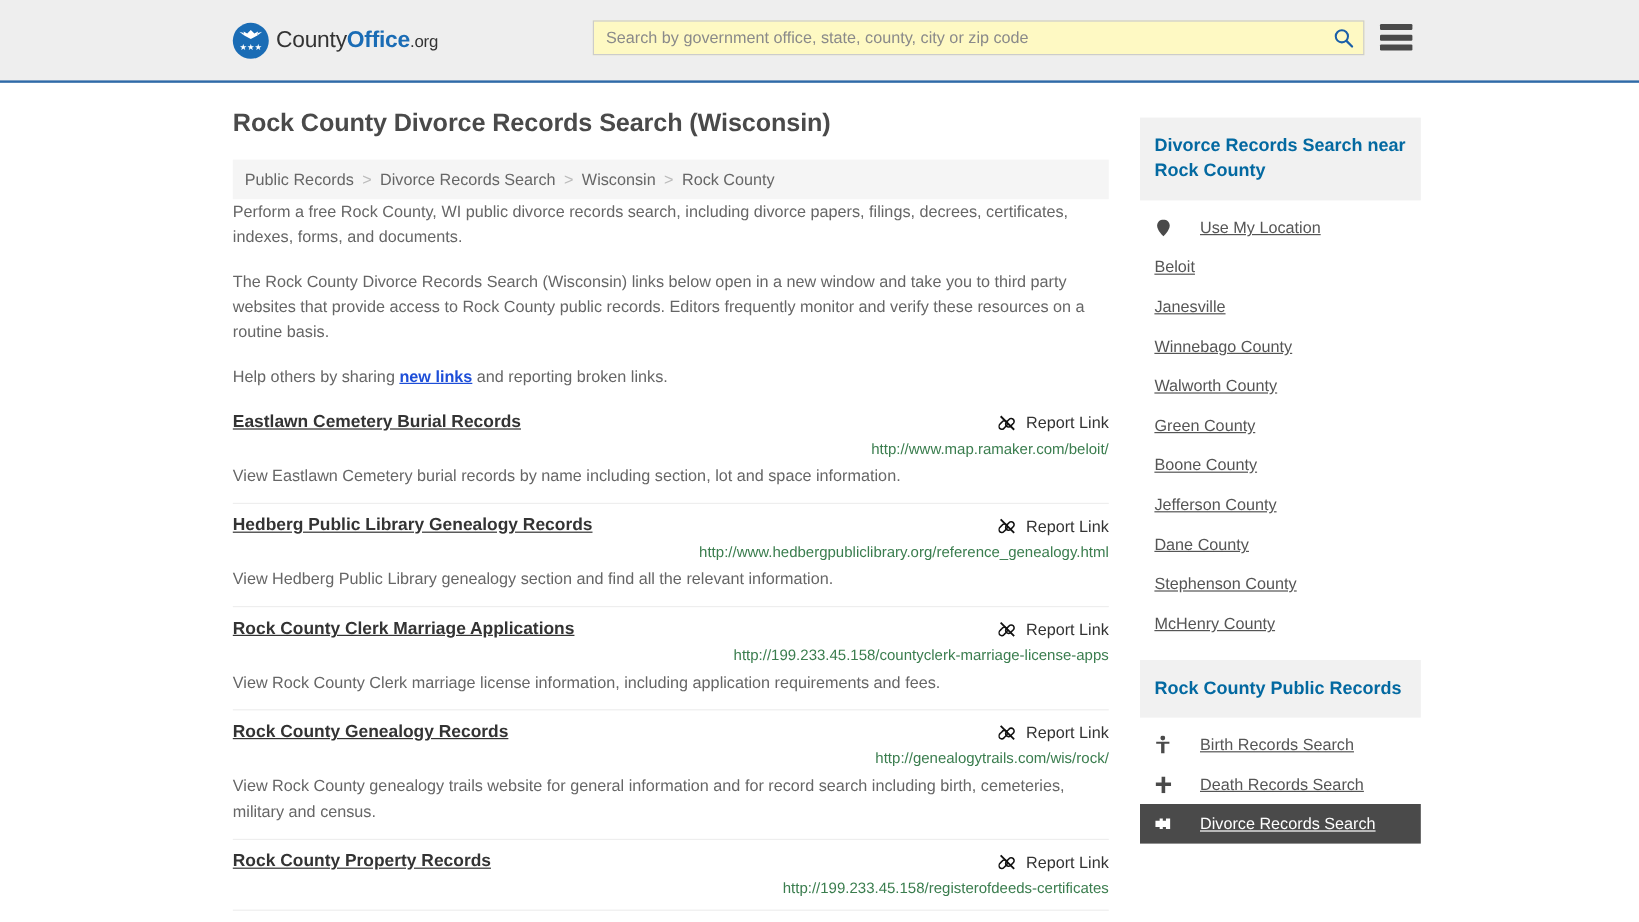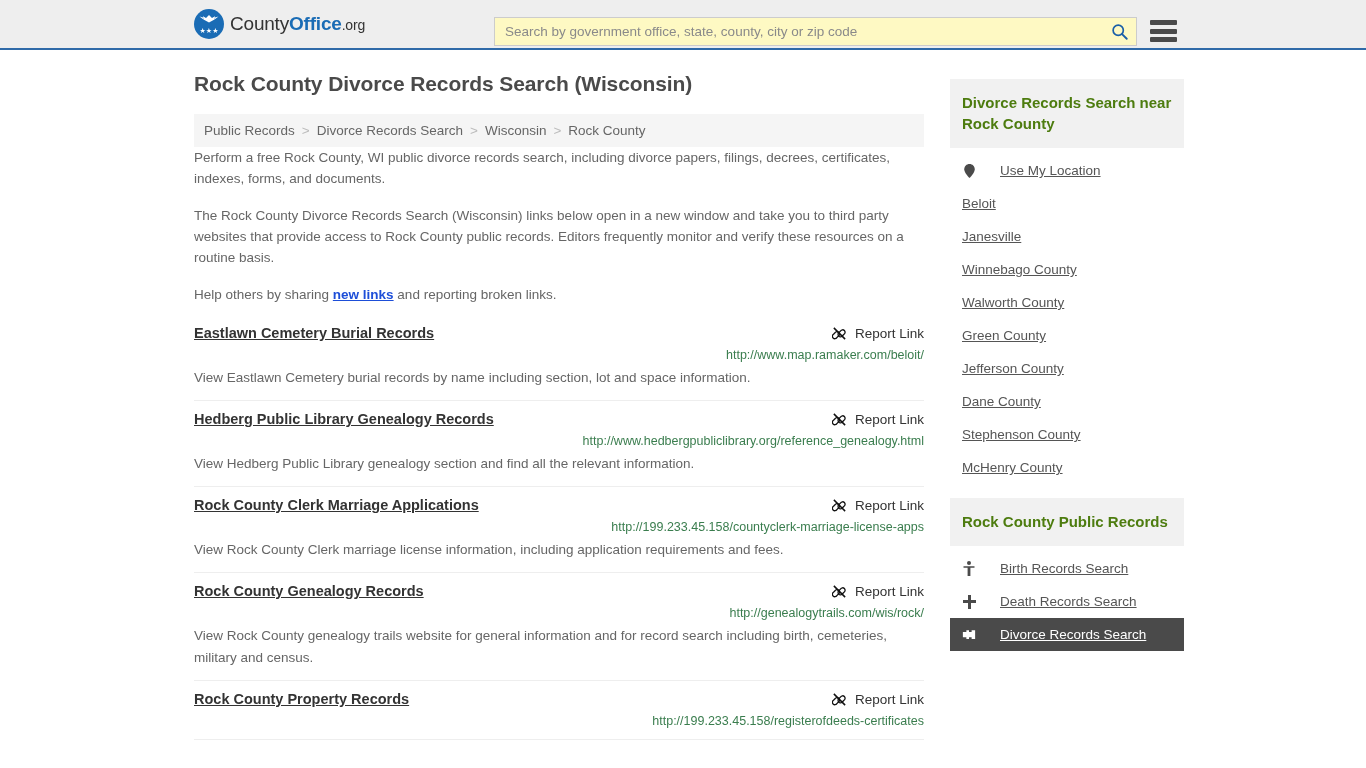--- a/index.html
+++ b/index.html
@@ -7,21 +7,21 @@
     margin: 0; padding: 0;
     width: 1366px; height: 768px;
     overflow: hidden;
     background: #ffffff;
     font-family: "Liberation Sans", sans-serif;
     color: #555555;
   }
 
   
   .site-header {
-    height: 50px;
+    height: 69px;
     background: #eeeeee;
     border-bottom: 2px solid #2f6aa8;
     display: flex;
     align-items: center;
     position: relative;
   }
   .logo-wrap {
     display: flex;
     align-items: center;
     margin-left: 194px;
@@ -191,21 +191,21 @@
     line-height: 22px;
   }
 
   
   .side-box { margin-bottom: 14px; }
   .side-head {
     background: #f1f1f1;
     padding: 13px 12px 14px 12px;
     font-size: 15px;
     font-weight: bold;
-    color: #4d7c0f;
+    color: #0369a1;
     line-height: 21px;
   }
   .side-list { padding: 6px 0 0 0; margin: 0; list-style: none; }
   .side-list li {
     display: flex;
     align-items: center;
     gap: 24px;
     padding: 9px 12px;
   }
   .side-list li a {
@@ -383,20 +383,23 @@
           <li>
             <a href="#">Winnebago County</a>
           </li>
           <li>
             <a href="#">Walworth County</a>
           </li>
           <li>
             <a href="#">Green County</a>
           </li>
           <li>
+            <a href="#">Boone County</a>
+          </li>
+          <li>
             <a href="#">Jefferson County</a>
           </li>
           <li>
             <a href="#">Dane County</a>
           </li>
           <li>
             <a href="#">Stephenson County</a>
           </li>
           <li>
             <a href="#">McHenry County</a>

